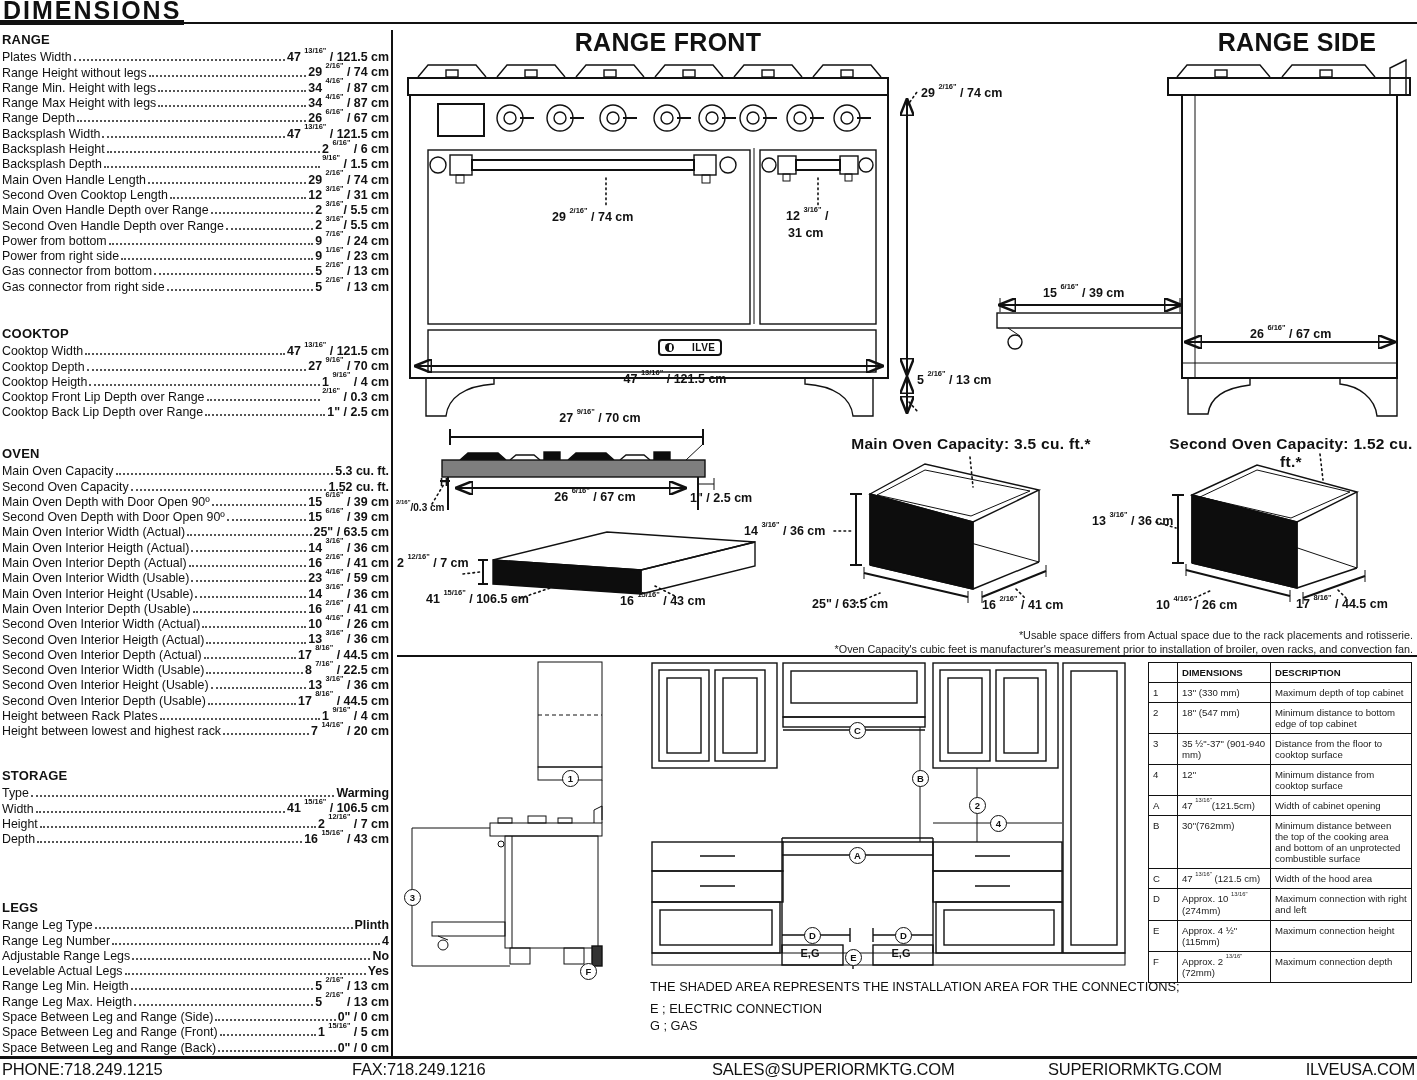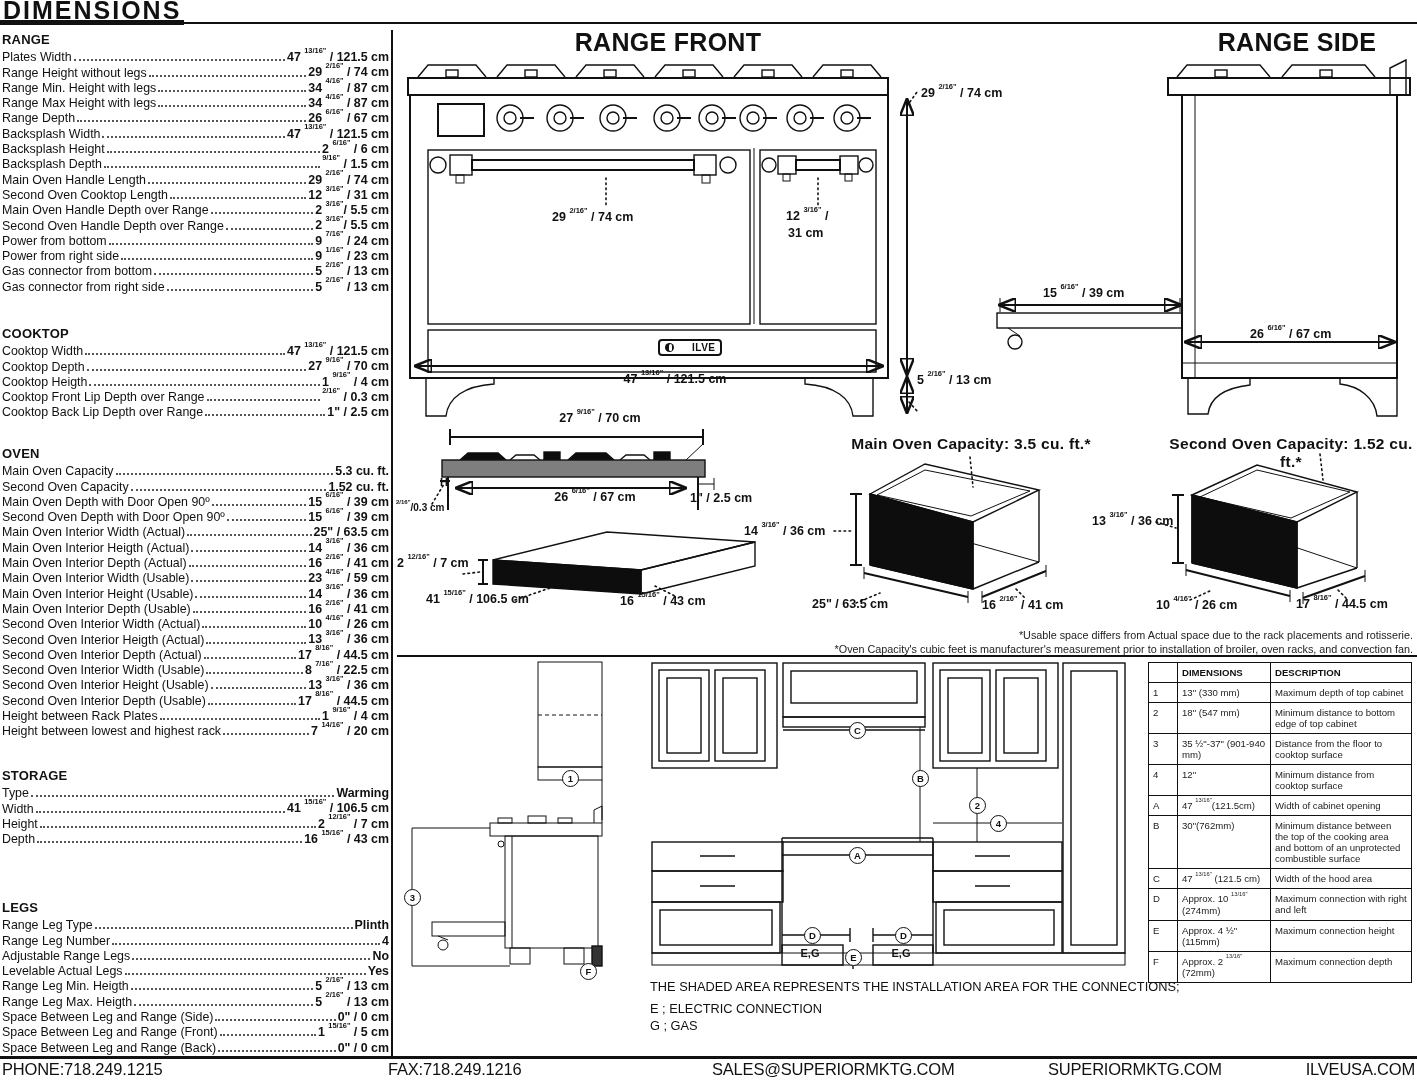--- a/index.html
+++ b/index.html
@@ -751,18 +751,18 @@
         <tr>
           <td class="ref">F</td>
           <td class="dimcell dim">Approx. 2 <sup>13/16"</sup> (72mm)</td>
           <td>Maximum connection depth</td>
         </tr>
       </tbody>
   </table>
 
   <div class="abs rule" style="left:0;top:1056px;width:1417px;height:3px;"></div>
   <div class="foot" style="left:2px;">PHONE:718.249.1215</div>
-  <div class="foot" style="left:388px;">FAX:718.249.1216</div>
+  <div class="foot" style="left:352px;">FAX:718.249.1216</div>
   <div class="foot" style="left:712px;">SALES@SUPERIORMKTG.COM</div>
   <div class="foot" style="left:1048px;">SUPERIORMKTG.COM</div>
   <div class="foot" style="right:2px;text-align:right;">ILVEUSA.COM</div>
 
 </div>
 
 </body></html>

